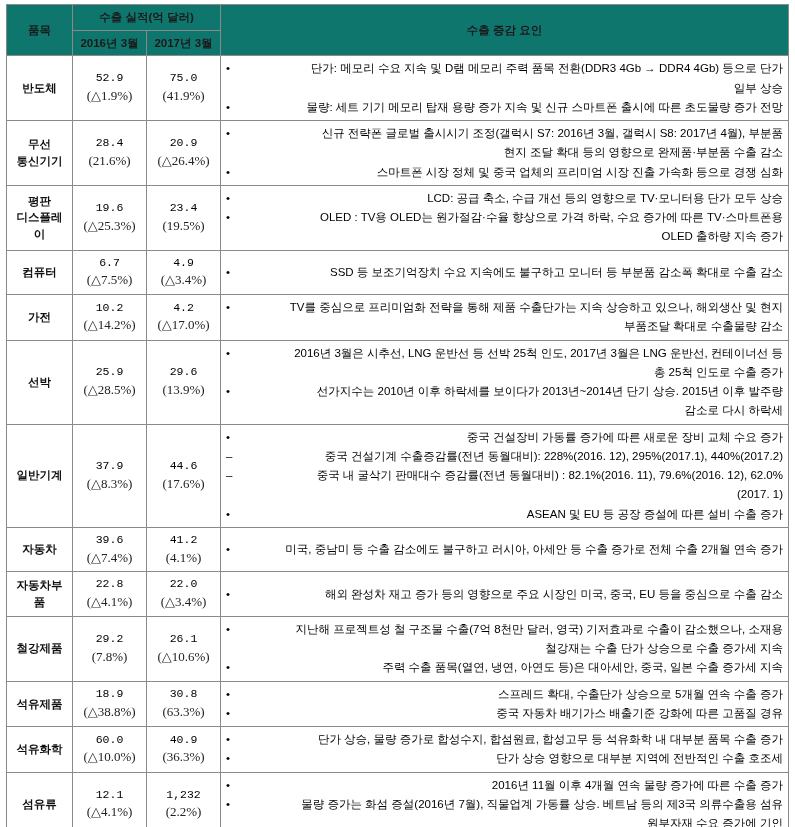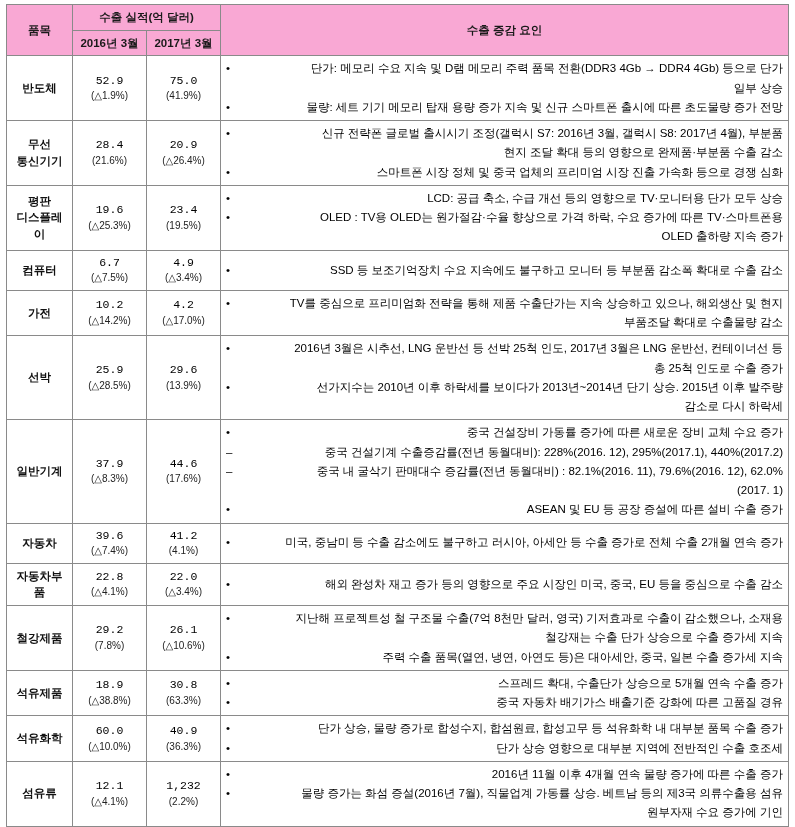--- a/index.html
+++ b/index.html
@@ -25,21 +25,21 @@
     border: 1px solid #8a8a8a;
   }
   table.export-table td, table.export-table th {
     border: 1px solid #8a8a8a;
     vertical-align: middle;
     padding: 4px 5px;
     font-size: 11.5px;
     line-height: 1.45;
   }
   thead th {
-    background: #f9a8d4;
+    background: #0f766e;
     font-weight: bold;
     text-align: center;
     color: #1a1a1a;
     font-size: 12px;
   }
   .col-item { width: 66px; }
   .col-num  { width: 74px; }
   .col-reason { width: auto; }
 
   td.item {
@@ -47,21 +47,21 @@
     font-weight: bold;
     font-size: 12px;
     color: #111;
   }
   td.num {
     text-align: center;
     font-size: 12px;
     line-height: 1.5;
   }
   td.num .main { display: block; font-family: Liberation Mono, monospace; }
-  td.num .sub  { display: block; font-size: 10px; color: #222; }
+  td.num .sub  { display: block; font-size: 13px; color: #222; font-family: Liberation Serif, serif; }
   td.reason { text-align: right; padding: 5px 7px; }
 
   ul.bullets {
     margin: 0;
     padding: 0;
     list-style: none;
   }
   ul.bullets li {
     position: relative;
     padding-left: 11px;

